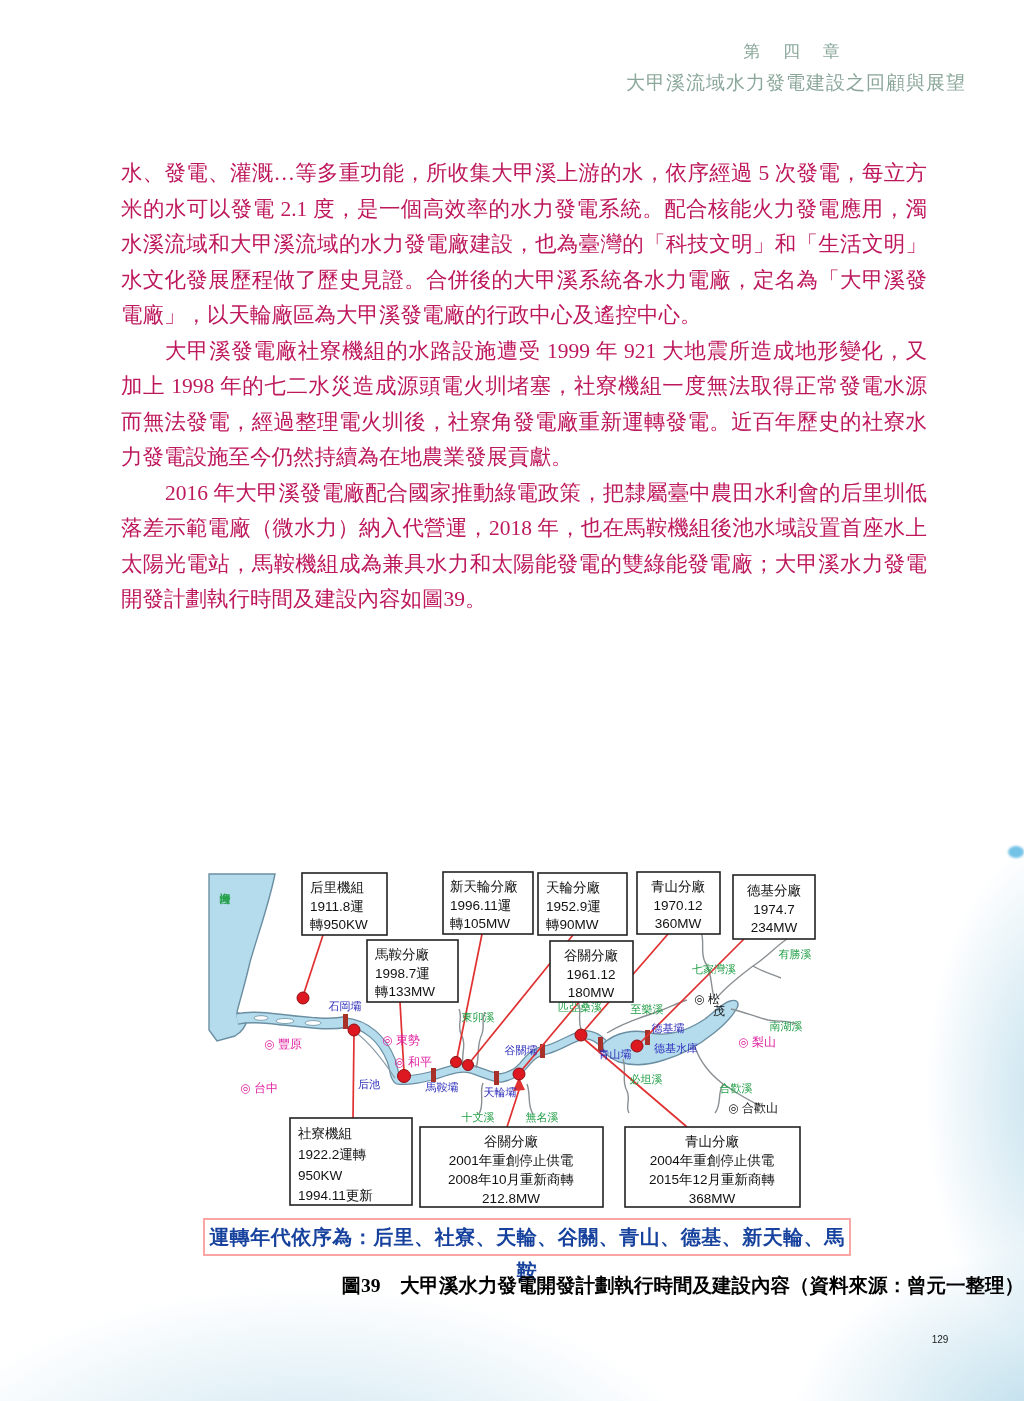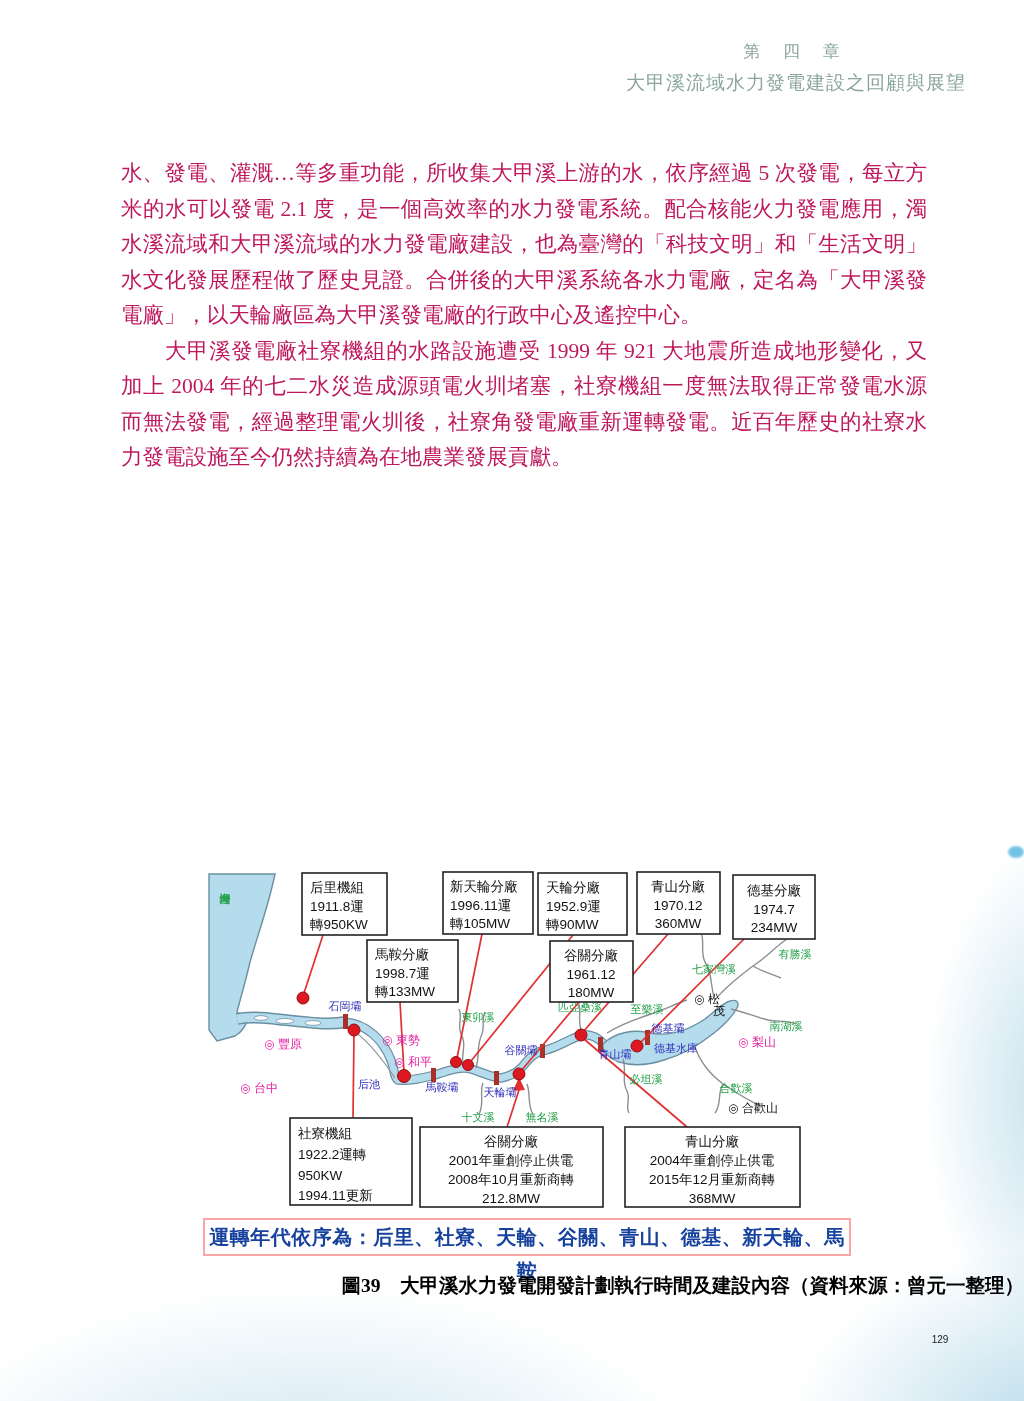--- a/index.html
+++ b/index.html
@@ -47,21 +47,22 @@
 <div class="blob" id="blob-bottom-right"></div>
 <div class="blob" id="blue-dot"></div>
 
 <div class="header">
   <div class="chapter">第 四 章</div>
   <div class="htitle">大甲溪流域水力發電建設之回顧與展望</div>
 </div>
 
 <div class="body-text">
   <p>水、發電、灌溉…等多重功能，所收集大甲溪上游的水，依序經過 5 次發電，每立方米的水可以發電 2.1 度，是一個高效率的水力發電系統。配合核能火力發電應用，濁水溪流域和大甲溪流域的水力發電廠建設，也為臺灣的「科技文明」和「生活文明」水文化發展歷程做了歷史見證。合併後的大甲溪系統各水力電廠，定名為「大甲溪發電廠」，以天輪廠區為大甲溪發電廠的行政中心及遙控中心。</p>
-  <p class="ind">大甲溪發電廠社寮機組的水路設施遭受 1999 年 921 大地震所造成地形變化，又加上 2004 年的七二水災造成源頭電火圳堵塞，社寮機組一度無法取得正常發電水源而無法發電，經過整理電火圳後，社寮角發電廠重新運轉發電。近百年歷史的社寮水力發電設施至今仍然持續為在地農業發展貢獻。</p>
+  <p class="ind">大甲溪發電廠社寮機組的水路設施遭受 1999 年 921 大地震所造成地形變化，又加上 1998 年的七二水災造成源頭電火圳堵塞，社寮機組一度無法取得正常發電水源而無法發電，經過整理電火圳後，社寮角發電廠重新運轉發電。近百年歷史的社寮水力發電設施至今仍然持續為在地農業發展貢獻。</p>
+  <p class="ind">2016 年大甲溪發電廠配合國家推動綠電政策，把隸屬臺中農田水利會的后里圳低落差示範電廠（微水力）納入代營運，2018 年，也在馬鞍機組後池水域設置首座水上太陽光電站，馬鞍機組成為兼具水力和太陽能發電的雙綠能發電廠；大甲溪水力發電開發計劃執行時間及建設內容如圖39。</p>
 </div>
 
 <svg class="fig" viewBox="0 0 680 360">
 
   <path d="M 14,12 L 80,12 C 74,42 63,72 55,100 C 50,122 45,138 42,150 L 53,156 C 51,164 47,170 40,174 L 22,179 L 14,168 Z" fill="#b5dcec" stroke="#6b8fa2" stroke-width="1.4"></path>
 
   <path d="M 42,157 C 70,151 118,166 151,160" fill="none" stroke="#6b8fa2" stroke-width="12"></path>
   <path d="M 42,157 C 70,151 118,166 151,160" fill="none" stroke="#b5dcec" stroke-width="9"></path>
   <ellipse cx="66" cy="156" rx="7" ry="2.3" fill="#fff" stroke="#6b8fa2" stroke-width=".8"></ellipse>
   <ellipse cx="90" cy="159" rx="9" ry="2.5" fill="#fff" stroke="#6b8fa2" stroke-width=".8"></ellipse>

